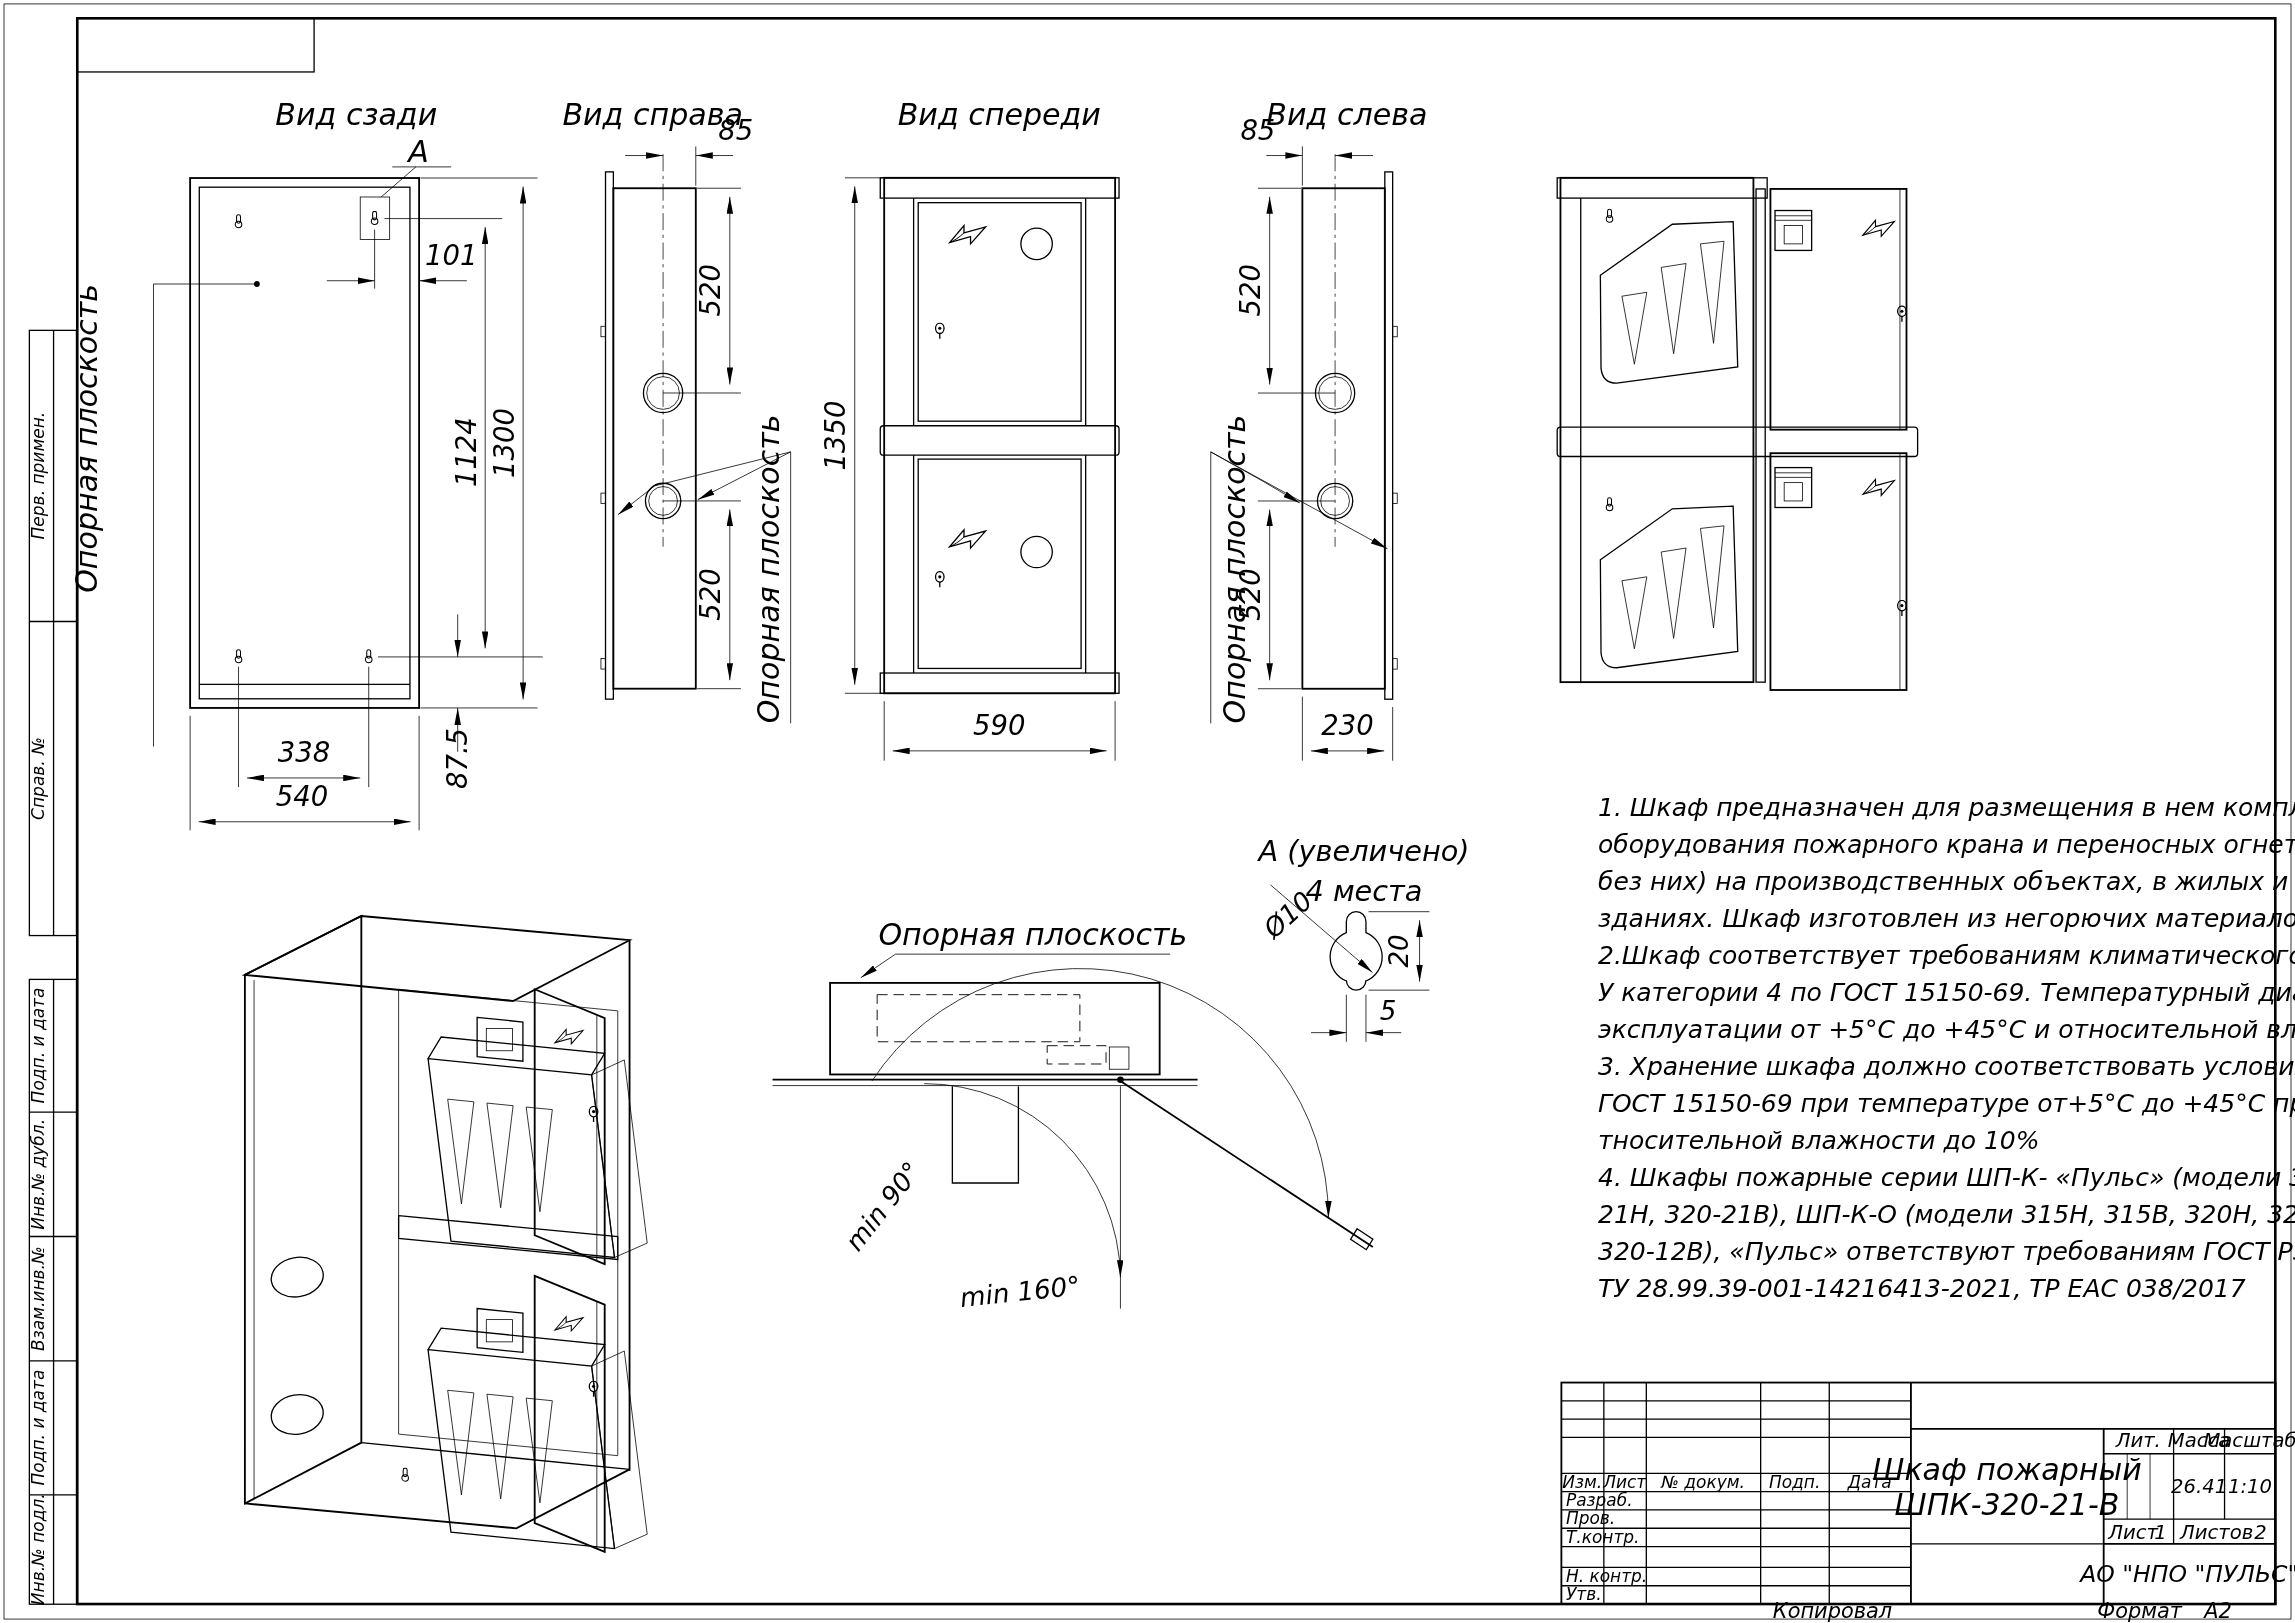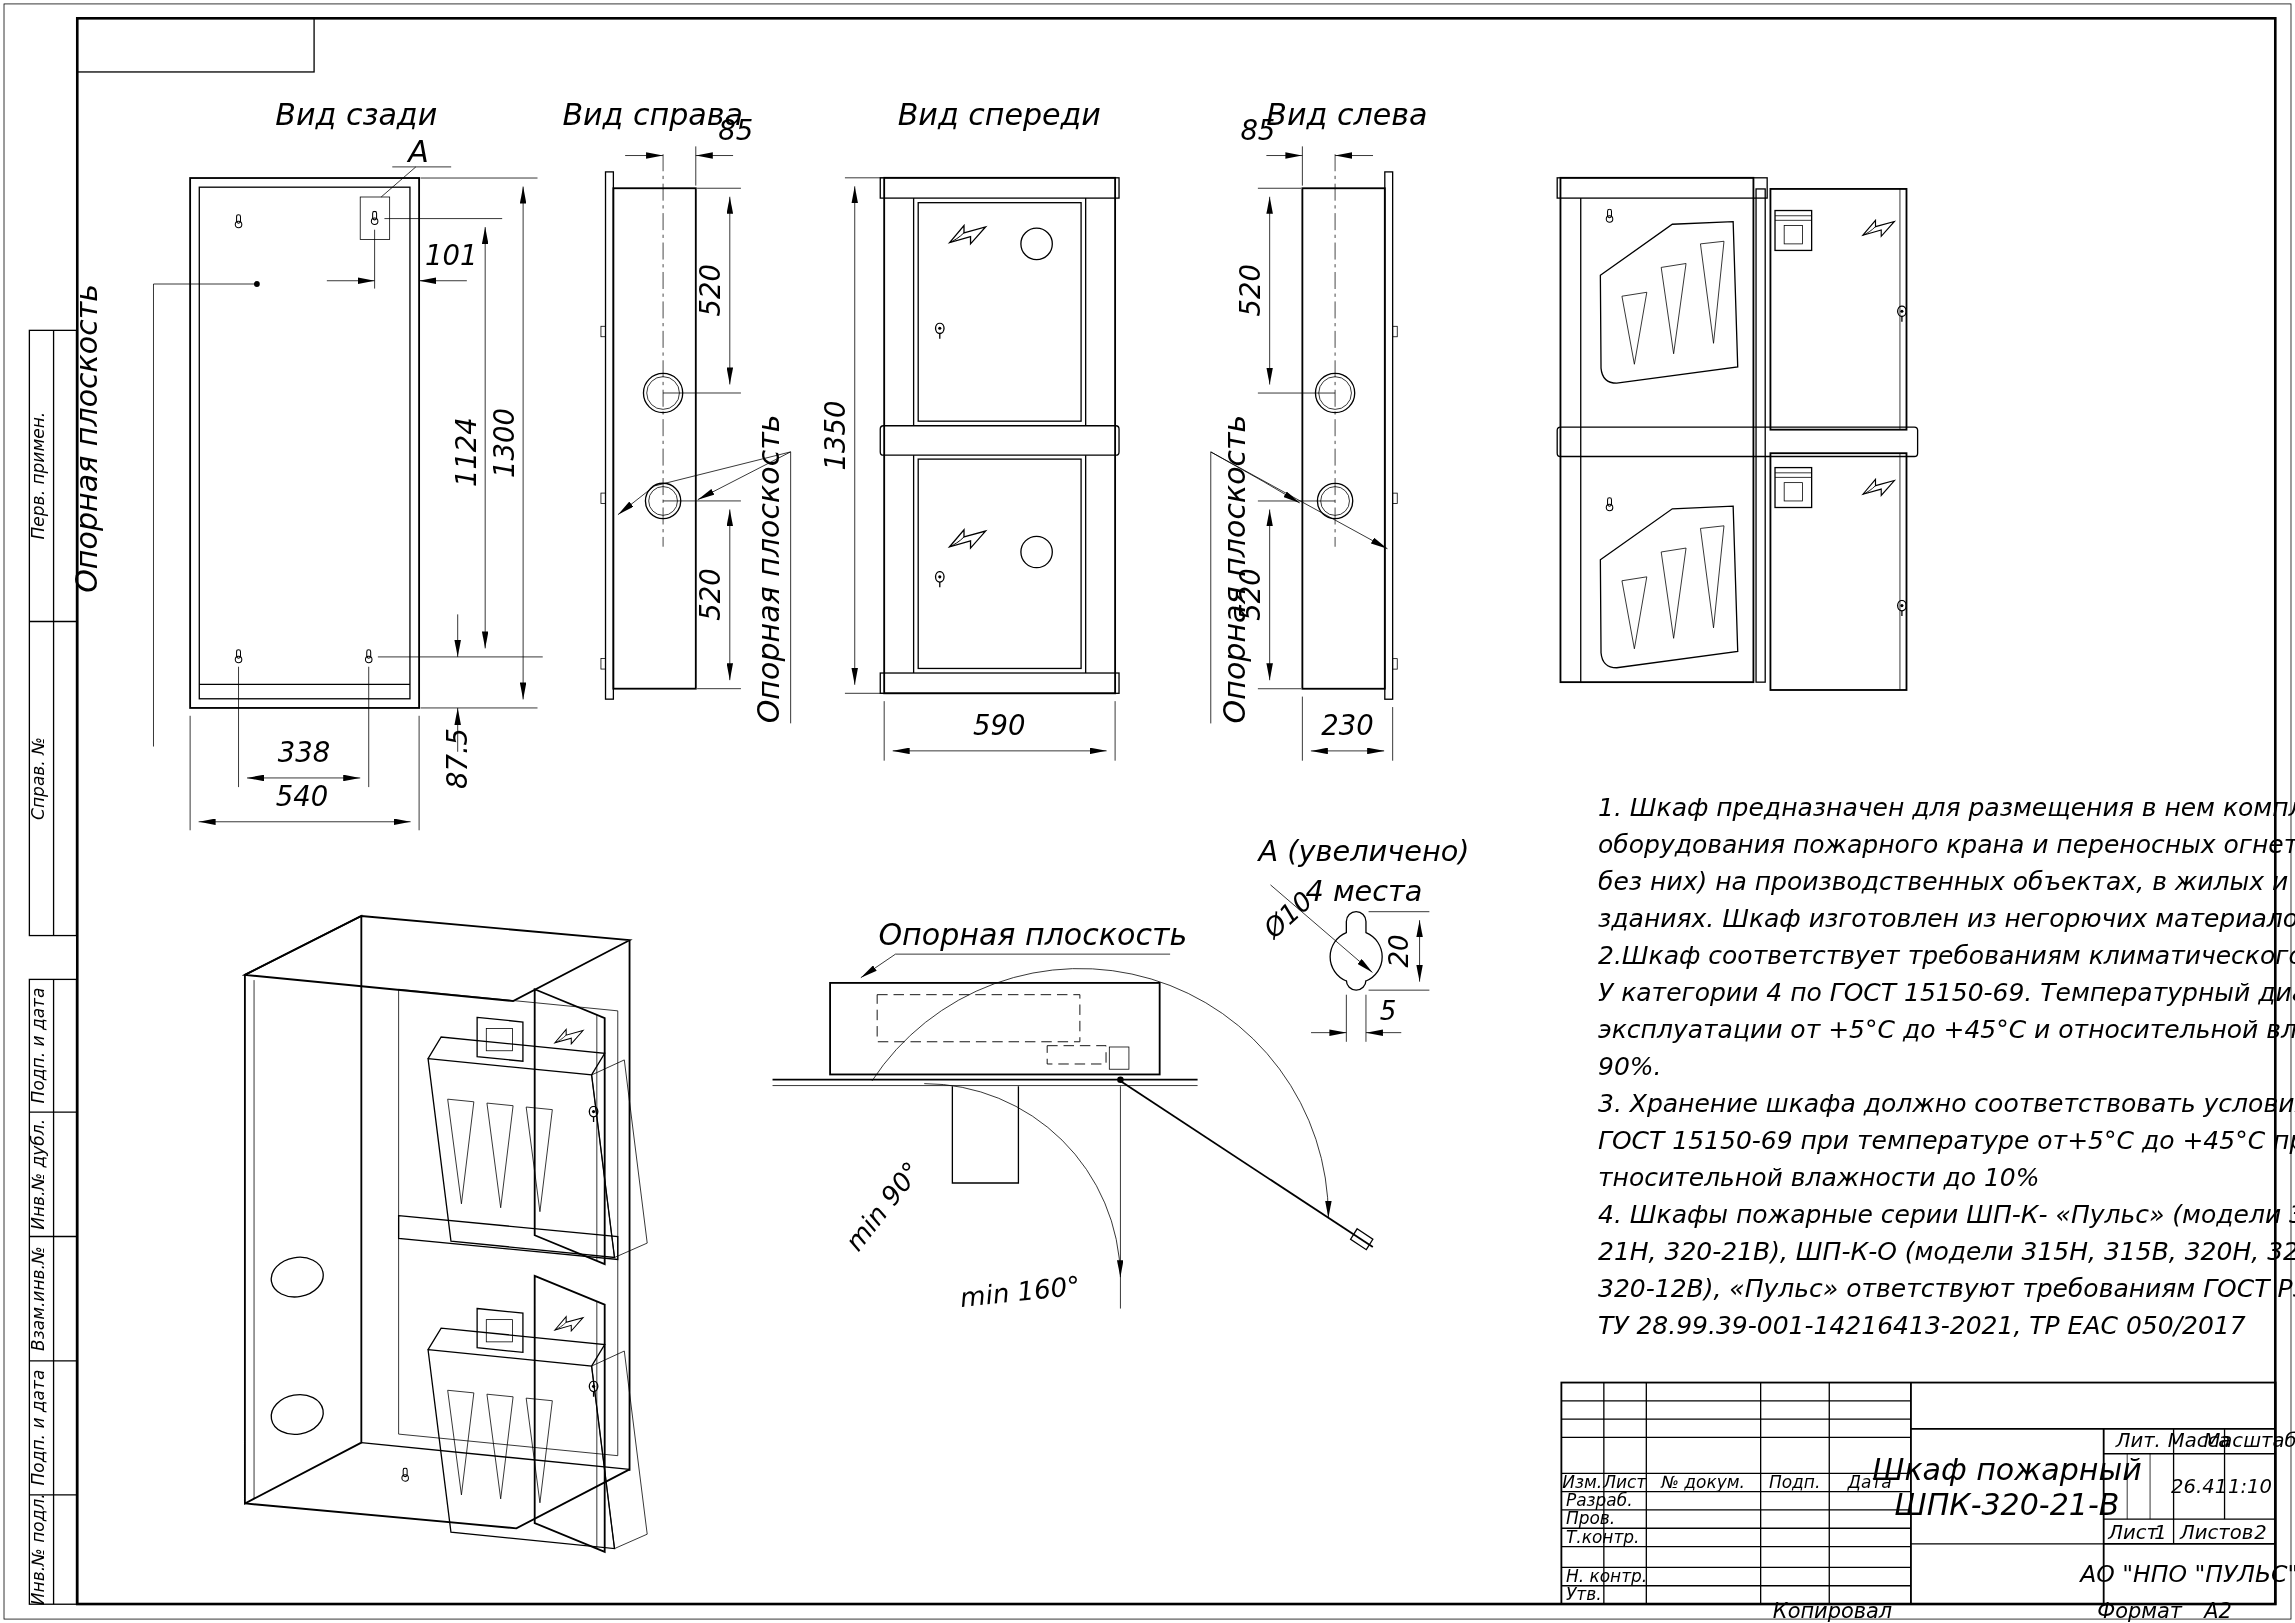--- a/index.html
+++ b/index.html
@@ -313,28 +313,27 @@
   </svg>
 
   <div class="notes">
     <div>1. Шкаф предназначен для размещения в нем комплекта</div>
     <div>оборудования пожарного крана и переносных огнетушителей (или</div>
     <div>без них) на производственных объектах, в жилых и общественных</div>
     <div>зданиях. Шкаф изготовлен из негорючих материалов.</div>
     <div>2.Шкаф  соответствует требованиям климатического исполнения</div>
     <div>У категории 4 по ГОСТ 15150-69. Температурный диапазон</div>
     <div>эксплуатации от +5°С до +45°С и относительной влажности до</div>
-    <div>90%.</div>
     <div>3. Хранение шкафа должно соответствовать условиям хранения по</div>
     <div>ГОСТ 15150-69 при температуре от+5°С до +45°С при</div>
     <div>тносительной влажности до 10%</div>
     <div>4. Шкафы пожарные серии ШП-К- «Пульс» (модели 310Н, 310В, 320-</div>
     <div>21Н, 320-21В), ШП-К-О (модели 315Н, 315В, 320Н, 320В, 320-12Н,</div>
     <div>320-12В), «Пульс» ответствуют требованиям ГОСТ Р51844-2009,</div>
-    <div>ТУ 28.99.39-001-14216413-2021, ТР ЕАС 050/2017</div>
+    <div>ТУ 28.99.39-001-14216413-2021, ТР ЕАС 038/2017</div>
   </div>
 
   <svg style="left:1551px;top:1361px" width="746" height="262" viewBox="2370 2080 1140 401">
     <rect x="2385" y="2113" width="1093" height="339" class="ln"></rect>
     <line x1="2385" y1="2141" x2="2920" y2="2141" class="md"></line>
     <line x1="2385" y1="2169" x2="2920" y2="2169" class="md"></line>
     <line x1="2385" y1="2197" x2="2920" y2="2197" class="md"></line>
     <line x1="2385" y1="2252" x2="2920" y2="2252" class="md"></line>
     <line x1="2385" y1="2280" x2="2920" y2="2280" class="md"></line>
     <line x1="2385" y1="2308" x2="2920" y2="2308" class="md"></line>

